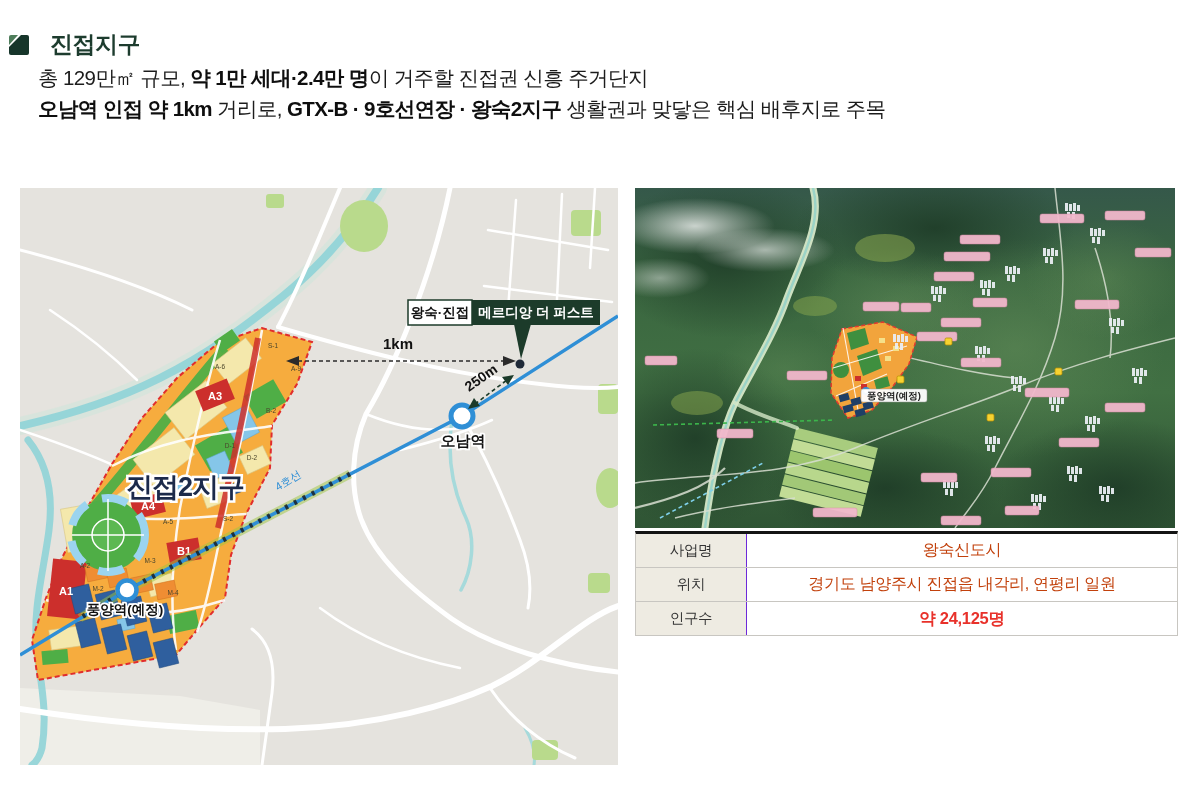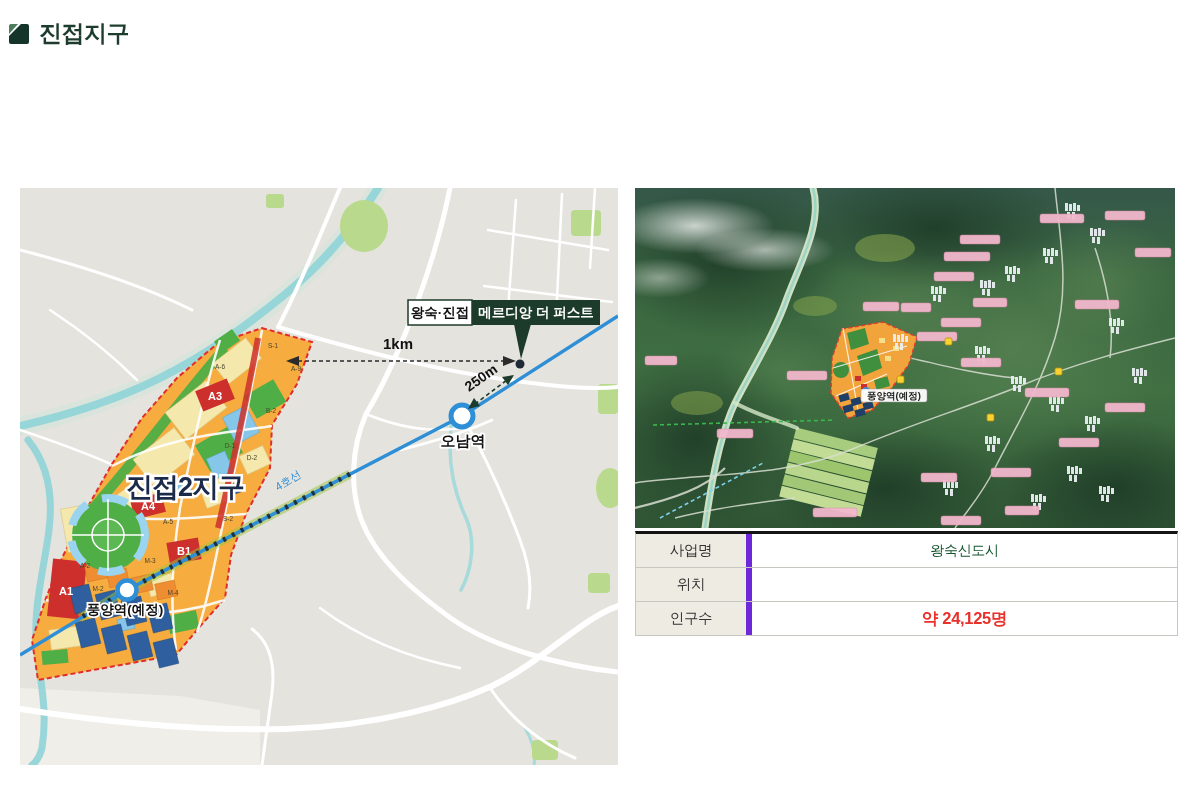--- a/index.html
+++ b/index.html
@@ -1,55 +1,59 @@
 <!DOCTYPE html>
 <html><head>
 <meta charset="utf-8">
 <style>
   html,body{margin:0;padding:0;background:#fff;}
   .page{position:relative;width:1200px;height:789px;background:#fff;overflow:hidden;
         font-family:"Liberation Sans","DejaVu Sans",sans-serif;}
   
   .hdr{position:absolute;left:8px;top:18px;display:flex;align-items:center;gap:9px;}
   .hdr-icon{width:22px;height:22px;display:block;}
-  .hdr h1{margin:0;font-size:23px;font-weight:800;color:#1d3c2e;letter-spacing:-0.5px;}
+  .hdr h1{margin:11px;font-size:23px;font-weight:800;color:#1d3c2e;letter-spacing:-0.5px;}
   
   .intro{position:absolute;left:38px;top:62px;margin:0;font-size:20.5px;line-height:31px;
          color:#1c1c1c;letter-spacing:-0.6px;white-space:nowrap;}
   .intro b{font-weight:800;color:#0e0e0e;}
   
   .map-panel{position:absolute;left:20px;top:188px;width:598px;height:577px;}
   .aerial-panel{position:absolute;left:635px;top:188px;width:540px;height:340px;}
   
   .info-table{position:absolute;left:635px;top:531px;width:543px;
     border-top:3px solid #141414;border-left:1px solid #c8c6c1;
     border-right:1px solid #c8c6c1;border-bottom:1px solid #c8c6c1;box-sizing:border-box;}
   .trow{display:flex;height:33px;border-bottom:1px solid #c8c6c1;}
   .trow:last-child{border-bottom:none;}
-  .tlabel{width:110px;flex:0 0 110px;background:#eeebe2;border-right:6px solid #6d28d9;
+  .tlabel{width:110px;flex:0 0 110px;background:#eeebe2;border-right:1px solid #6d28d9;
     display:flex;align-items:center;justify-content:center;font-size:14.5px;color:#333;
     letter-spacing:-0.3px;}
-  .tvalue{flex:1;display:flex;align-items:center;justify-content:center;font-size:14px;
-    color:#14532d;letter-spacing:-0.3px;}
+  .tvalue{flex:1;display:flex;align-items:center;justify-content:center;font-size:16px;
+    color:#c2410c;letter-spacing:-0.3px;}
   .trow.red .tvalue{color:#e8312a;font-weight:800;font-size:16.5px;text-align:center;}
   svg text{font-family:"Liberation Sans","DejaVu Sans",sans-serif;}
 </style>
 </head>
 <body>
 
 <div class="page">
 
   <div class="hdr">
     <svg class="hdr-icon" viewBox="0 0 22 22">
       <path d="M3,1 h7 L1,11 V3 Q1,1 3,1 Z" fill="#4e7d5b"></path>
       <path d="M13,1 h6 Q21,1 21,3 v16 Q21,21 19,21 H3 Q1,21 1,19 v-6 Z" fill="#16352a"></path>
     </svg>
     <h1>진접지구</h1>
   </div>
 
+  <p class="intro">
+    <span>총 129만㎡ 규모, </span><b>약 1만 세대·2.4만 명</b><span>이 거주할 진접권 신흥 주거단지</span><br>
+    <b>오남역 인접 약 1km</b><span> 거리로, </span><b>GTX-B · 9호선연장 · 왕숙2지구</b><span> 생활권과 맞닿은 핵심 배후지로 주목</span>
+  </p>
 
   <div class="map-panel">
   <svg width="598" height="577" viewBox="0 0 598 577">
     <rect x="0" y="0" width="598" height="577" fill="#e5e3de"></rect>
     <polygon points="0,500 160,508 240,522 240,577 0,577" fill="#efeee8"></polygon>
 
     <g fill="none" stroke-linecap="round">
       <path d="M358,0 C332,42 300,78 263,108 C226,138 188,166 140,190 C96,212 44,228 0,238" stroke="#cde6da" stroke-width="18" opacity="0.55"></path>
       <path d="M358,0 C332,42 300,78 263,108 C226,138 188,166 140,190 C96,212 44,228 0,238" stroke="#8fd3d7" stroke-width="8" opacity="0.9"></path>
       <path d="M8,252 C26,274 34,302 29,342 C24,382 12,422 17,462 C20,492 28,522 22,560 C20,568 16,574 12,577" stroke="#8fd3d7" stroke-width="7" opacity="0.9"></path>
@@ -393,20 +397,21 @@
   </svg>
   </div>
 
   <div class="info-table">
     <div class="trow">
       <div class="tlabel">사업명</div>
       <div class="tvalue">왕숙신도시</div>
     </div>
     <div class="trow">
       <div class="tlabel">위치</div>
+      <div class="tvalue">경기도 남양주시 진접읍 내각리, 연평리 일원</div>
     </div>
     <div class="trow red">
       <div class="tlabel">인구수</div>
       <div class="tvalue">약 24,125명</div>
     </div>
   </div>
 
 </div>
 
 </body></html>

